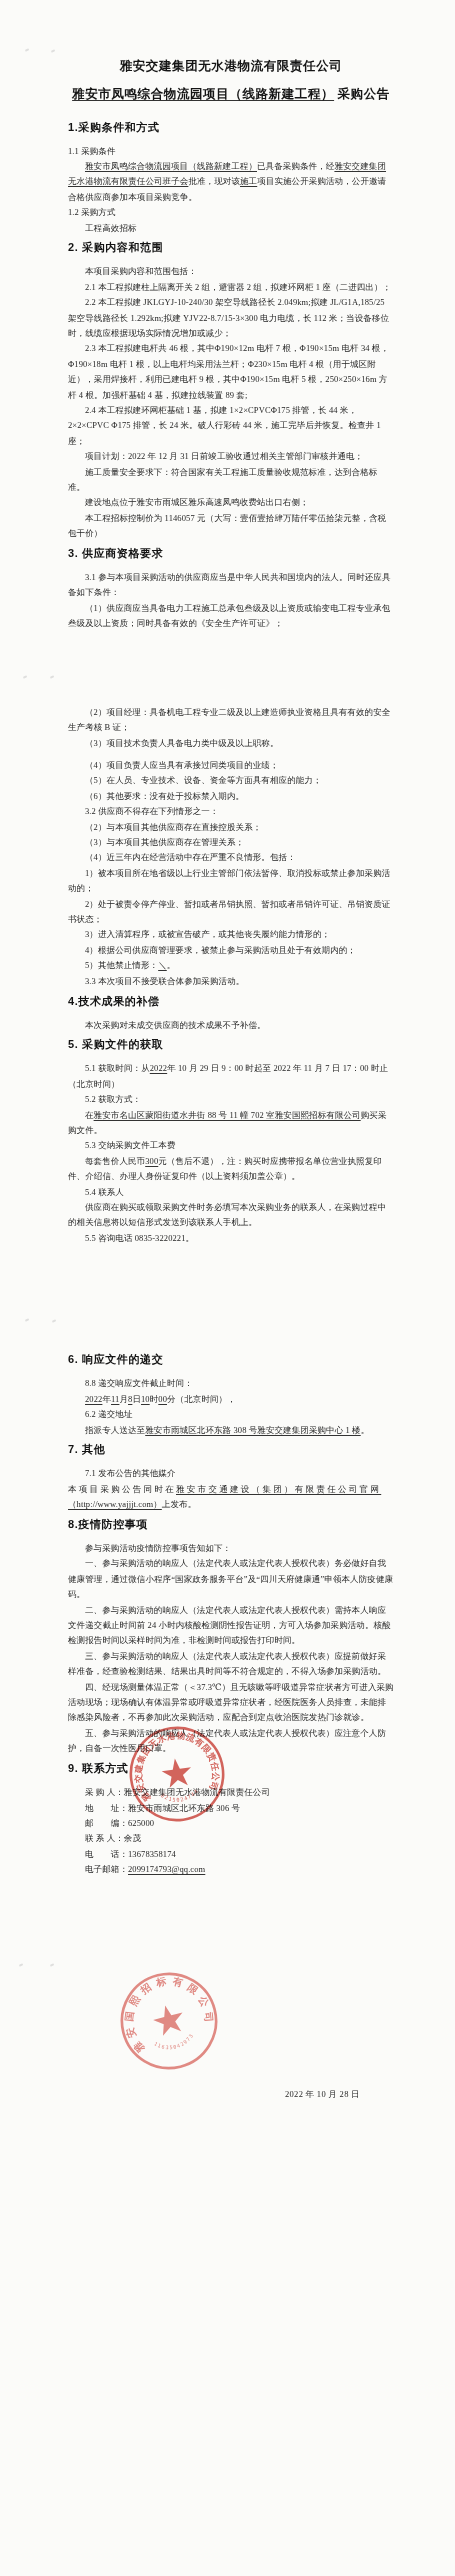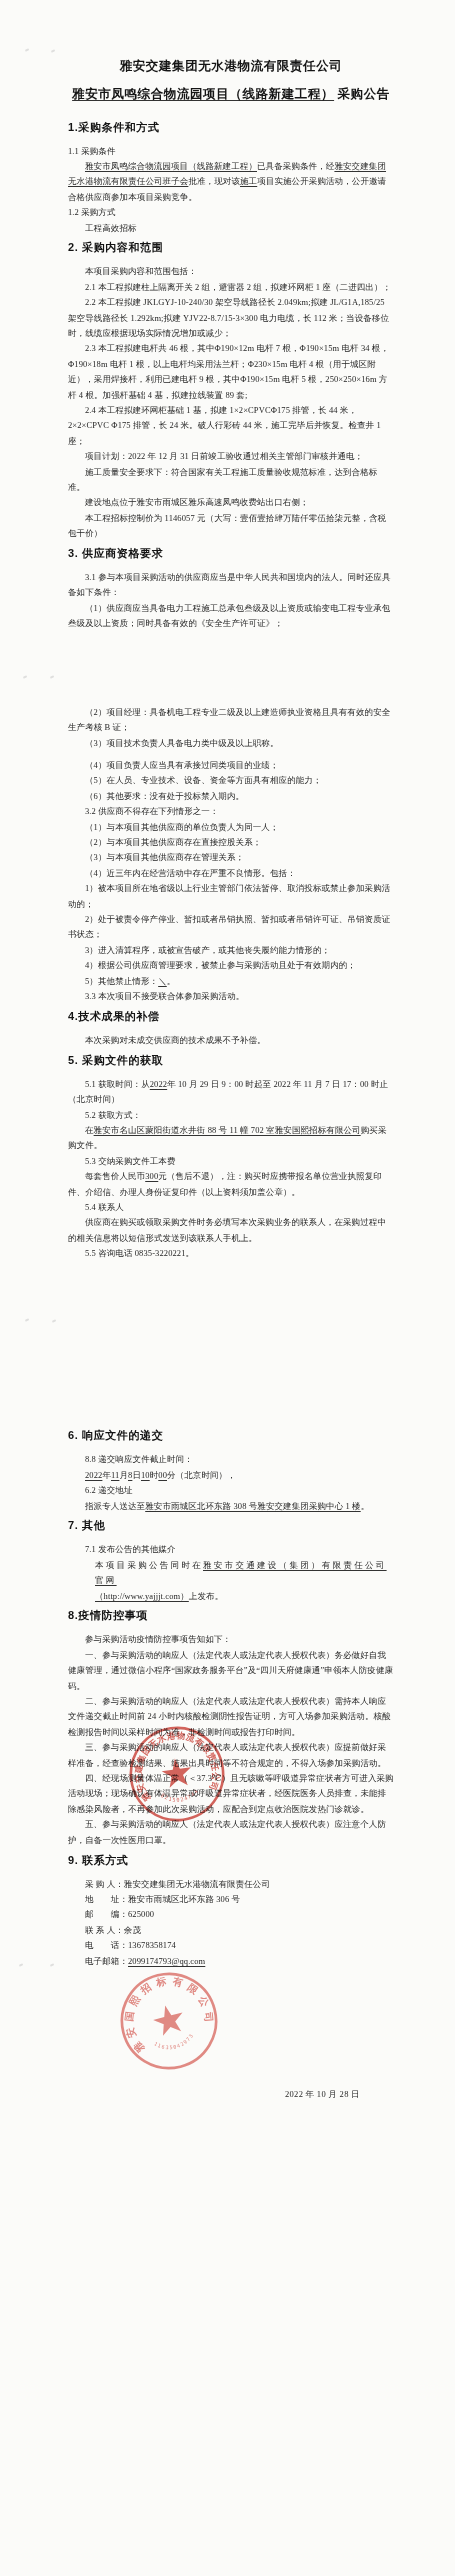--- a/index.html
+++ b/index.html
@@ -20,21 +20,21 @@
   }
   .title1{margin-bottom:9px !important;}
   .title2{margin-bottom:13.7px !important;}
   .h{
     font-family:"Liberation Sans","DejaVu Sans",sans-serif;
     font-weight:bold;font-size:11px;line-height:17px;
     margin:3.4px 0 8px 0 !important;letter-spacing:0.6px;color:#141414;text-indent:0;
   }
   .u{text-decoration:underline;text-underline-offset:2.3px;text-decoration-thickness:0.6px;text-decoration-color:#333;}
   .label{white-space:pre-wrap;}
-  .line{text-indent:0;margin-left:27px;}
+  .line{text-indent:0;}
   .sp{letter-spacing:2.3px;}
   .date-line{
     position:absolute;left:285px;top:2080px;font-size:8.5px;letter-spacing:0.3px;
     font-family:"Liberation Serif","DejaVu Serif",serif;color:#262626;
   }
   .stamp{position:absolute;mix-blend-mode:multiply;pointer-events:none;}
   .stamp svg{overflow:visible;}
   .ringtext{
     font-family:"Liberation Sans","DejaVu Sans",sans-serif;
     font-weight:bold;
@@ -88,21 +88,20 @@
     <p class="ind">（1）供应商应当具备电力工程施工总承包叁级及以上资质或输变电工程专业承包叁级及以上资质；同时具备有效的《安全生产许可证》；</p>
   </div>
 
   <div class="blk" style="top:705px">
     <p class="ind">（2）项目经理：具备机电工程专业二级及以上建造师执业资格且具有有效的安全生产考核 B 证；</p>
     <p class="ind">（3）项目技术负责人具备电力类中级及以上职称。</p>
     <p class="ind mt12">（4）项目负责人应当具有承接过同类项目的业绩；</p>
     <p class="ind">（5）在人员、专业技术、设备、资金等方面具有相应的能力；</p>
     <p class="ind">（6）其他要求：没有处于投标禁入期内。</p>
     <p class="ind">3.2 供应商不得存在下列情形之一：</p>
-    <p class="ind">（1）与本项目其他供应商的单位负责人为同一人；</p>
     <p class="ind">（2）与本项目其他供应商存在直接控股关系；</p>
     <p class="ind">（3）与本项目其他供应商存在管理关系；</p>
     <p class="ind">（4）近三年内在经营活动中存在严重不良情形。包括：</p>
     <p class="ind">1）被本项目所在地省级以上行业主管部门依法暂停、取消投标或禁止参加采购活动的；</p>
     <p class="ind">2）处于被责令停产停业、暂扣或者吊销执照、暂扣或者吊销许可证、吊销资质证书状态；</p>
     <p class="ind">3）进入清算程序，或被宣告破产，或其他丧失履约能力情形的；</p>
     <p class="ind">4）根据公司供应商管理要求，被禁止参与采购活动且处于有效期内的；</p>
     <p class="ind"><span>5）其他禁止情形：</span><span class="u">＼</span><span>。</span></p>
     <p class="ind">3.3 本次项目不接受联合体参加采购活动。</p>
 
@@ -113,21 +112,21 @@
     <p class="ind"><span>5.1 获取时间：从</span><span class="u">2022</span><span>年 10 月 29 日 9：00 时起至 2022 年 11 月 7 日 17：00 时止（北京时间）</span></p>
     <p class="ind">5.2 获取方式：</p>
     <p class="ind"><span>在</span><span class="u">雅安市名山区蒙阳街道水井街 88 号 11 幢 702 室雅安国熙招标有限公司</span><span>购买采购文件。</span></p>
     <p class="ind">5.3 交纳采购文件工本费</p>
     <p class="ind"><span>每套售价人民币</span><span class="u">300</span><span>元（售后不退），注：购买时应携带报名单位营业执照复印件、介绍信、办理人身份证复印件（以上资料须加盖公章）。</span></p>
     <p class="ind">5.4 联系人</p>
     <p class="ind">供应商在购买或领取采购文件时务必填写本次采购业务的联系人，在采购过程中的相关信息将以短信形式发送到该联系人手机上。</p>
     <p class="ind">5.5 咨询电话 0835-3220221。</p>
   </div>
 
-  <div class="blk" style="top:1424px">
+  <div class="blk" style="top:1348px">
     <p class="h">6. 响应文件的递交</p>
     <p class="ind">8.8 递交响应文件截止时间：</p>
     <p class="ind"><span class="u">2022</span><span>年</span><span class="u">11</span><span>月</span><span class="u">8</span><span>日</span><span class="u">10</span><span>时</span><span class="u">00</span><span>分（北京时间），</span></p>
     <p class="ind">6.2 递交地址</p>
     <p class="ind"><span>指派专人送达至</span><span class="u">雅安市雨城区北环东路 308 号雅安交建集团采购中心 1 楼</span><span>。</span></p>
 
     <p class="h">7. 其他</p>
     <p class="ind">7.1 发布公告的其他媒介</p>
     <div class="line sp ind"><span>本项目采购公告同时在</span><span class="u">雅安市交通建设（集团）有限责任公司官网</span></div>
     <div class="line"><span class="u">（http://www.yajjjt.com）</span><span>上发布。</span></div>

